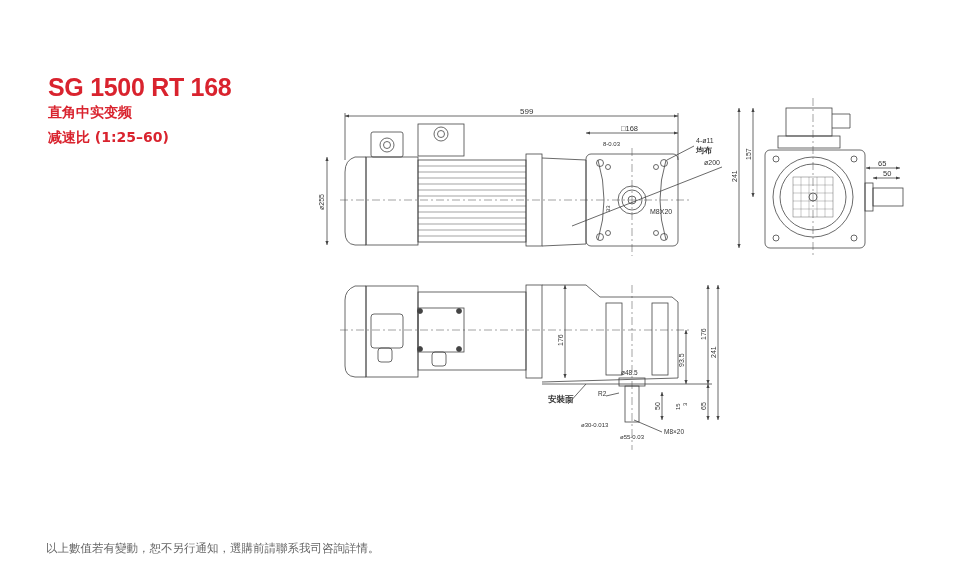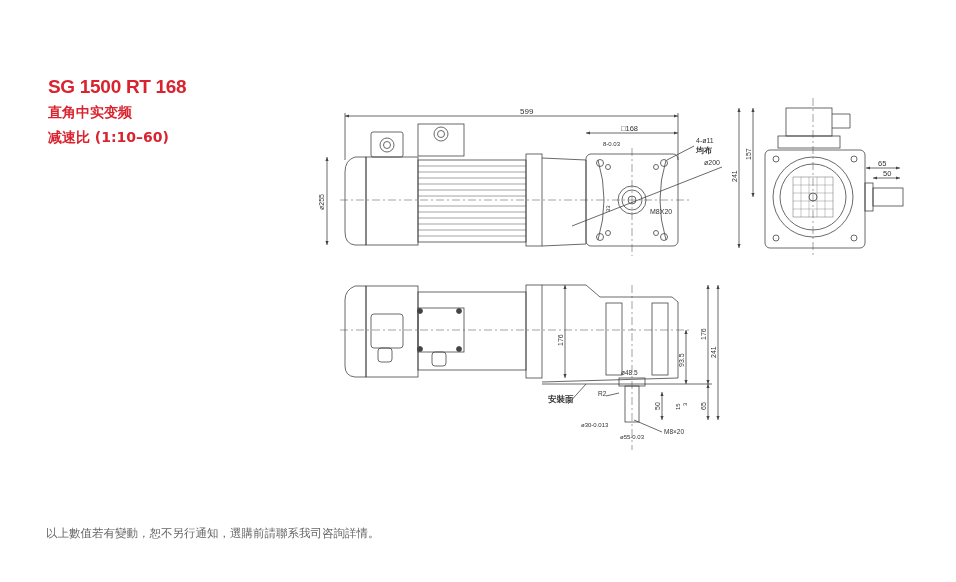--- a/index.html
+++ b/index.html
@@ -1,30 +1,30 @@
 <!DOCTYPE html>
 <html><head>
 <meta charset="utf-8">
 <style>
   html, body { margin:0; padding:0; background:#ffffff; }
   body { width:956px; height:582px; position:relative; overflow:hidden; font-family:"Liberation Sans", sans-serif; }
   .title-block { position:absolute; left:48px; top:74px; color:#d9232e; font-weight:bold; }
-  .title-block .model { font-size:19px; line-height:26px; letter-spacing:-0.3px; }
+  .title-block .model { font-size:25px; line-height:26px; letter-spacing:-0.3px; }
   .title-block .sub { font-size:14px; line-height:25px; font-family:"DejaVu Sans", sans-serif; }
-  .footnote { position:absolute; left:46px; top:526px; font-size:11.5px; color:#666; font-family:"DejaVu Sans", sans-serif; }
+  .footnote { position:absolute; left:46px; top:541px; font-size:11.5px; color:#666; font-family:"DejaVu Sans", sans-serif; }
   svg.drawing { position:absolute; left:0; top:0; }
   svg text { font-family:"Liberation Sans Narrow","Liberation Sans", sans-serif; fill:#333; }
 </style>
 </head>
 <body>
 
 <div class="title-block">
   <div class="model">SG 1500 RT 168</div>
   <div class="sub">直角中实变频</div>
-  <div class="sub">减速比 (1:10–60)</div>
+  <div class="sub">减速比 (1:25–60)</div>
 </div>
 
 <svg class="drawing" width="956" height="582" viewBox="0 0 956 582" stroke="#444" fill="none" stroke-width="0.8">
   <defs>
     <marker id="ar" markerWidth="6" markerHeight="6" refX="5" refY="3" orient="auto">
         <path d="M0,1 L5,3 L0,5" fill="#444" stroke="none"></path>
       </marker>
     <marker id="al" markerWidth="6" markerHeight="6" refX="1" refY="3" orient="auto">
         <path d="M6,1 L1,3 L6,5" fill="#444" stroke="none"></path>
       </marker>

